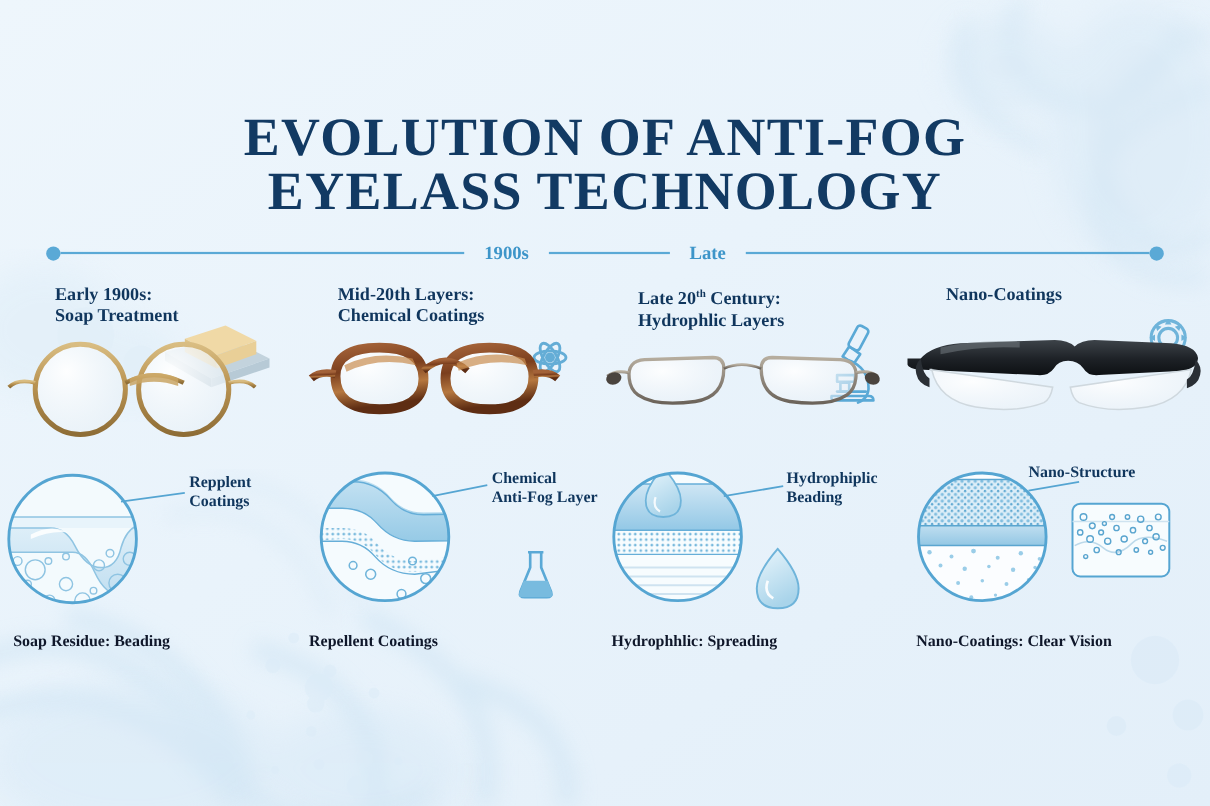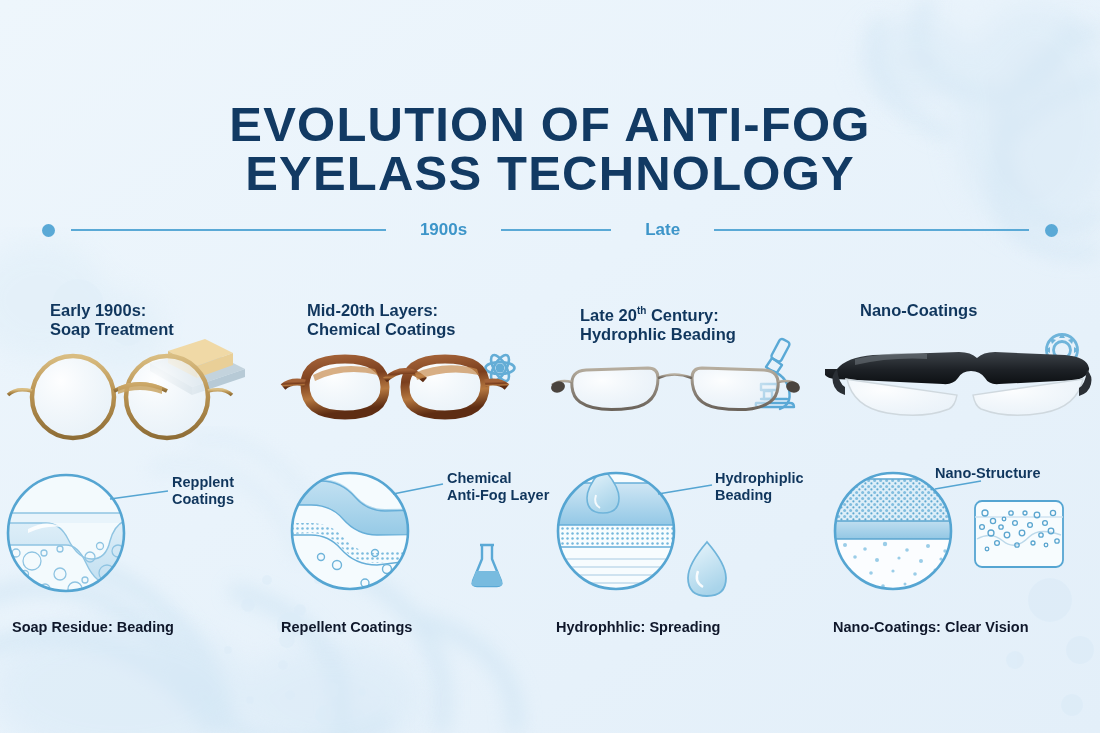--- a/index.html
+++ b/index.html
@@ -8,54 +8,53 @@
     font-family: "Liberation Sans", sans-serif;
     background: #eaf3fb;
     position: relative;
     overflow: hidden;
   }
 
   
   #bg-layer { position: absolute; inset: 0; z-index: 0; pointer-events: none; }
 
   
-  .canvas { position: relative; width: 1100px; height: 733px; z-index: 2; }
+  .canvas { position: relative; width: 1100px; height: 733px; z-index: 2; font-family: Liberation Serif, serif; }
 
   
   .title-block {
     position: absolute; left: 0; top: 100px; width: 1100px;
     text-align: center;
   }
   .title-line {
     font-size: 49px;
     font-weight: bold;
     letter-spacing: 1.2px;
     color: #123a63;
     line-height: 49px;
     text-transform: uppercase;
   }
 
   
   .timeline {
     position: absolute; left: 42px; top: 214px; width: 1016px; height: 32px;
-    display: flex; align-items: center; gap: 16px; text-align: center;
+    display: flex; align-items: center; gap: 0; text-align: center;
   }
   .tl-dot { width: 13px; height: 13px; border-radius: 50%; background: #5aa9d6; flex: 0 0 auto; }
   .tl-rule { height: 2px; background: #5aa9d6; flex: 1 1 auto; }
   .tl-rule.short { flex: 0 0 110px; }
   .tl-label {
     color: #3d95c9; font-size: 17px; font-weight: bold;
     padding: 0 18px; flex: 0 0 auto; white-space: nowrap;
   }
 
   
   .columns {
     position: absolute; left: 0; top: 258px; width: 1100px; height: 340px;
     display: flex;
-    margin-top: 43px;
   }
   .col { width: 275px; position: relative; padding-left: 10px; }
   .col-head {
     padding-left: 40px;
     color: #10365d;
     font-size: 16.5px;
     font-weight: bold;
     line-height: 19px;
     white-space: nowrap;
   }
@@ -361,21 +360,21 @@
           <div>Chemical</div>
           <div>Anti-Fog Layer</div>
         </div>
         <div class="zone-caption">Repellent Coatings</div>
       </div>
     </div>
 
     <div class="col">
       <div class="col-head">
         <div><span>Late 20</span><sup>th</sup><span> Century:</span></div>
-        <div>Hydrophlic Beading</div>
+        <div>Hydrophlic Layers</div>
       </div>
 
       <svg class="hero" viewBox="0 0 275 120">
         <defs>
           <linearGradient id="metal3" x1="0" y1="0" x2="0" y2="1">
             <stop offset="0%" stop-color="#b6ad9e"></stop>
               <stop offset="50%" stop-color="#8e857a"></stop>
             <stop offset="100%" stop-color="#6b635a"></stop>
           </linearGradient>
           <radialGradient id="lens3" cx="0.35" cy="0.3" r="0.9">

